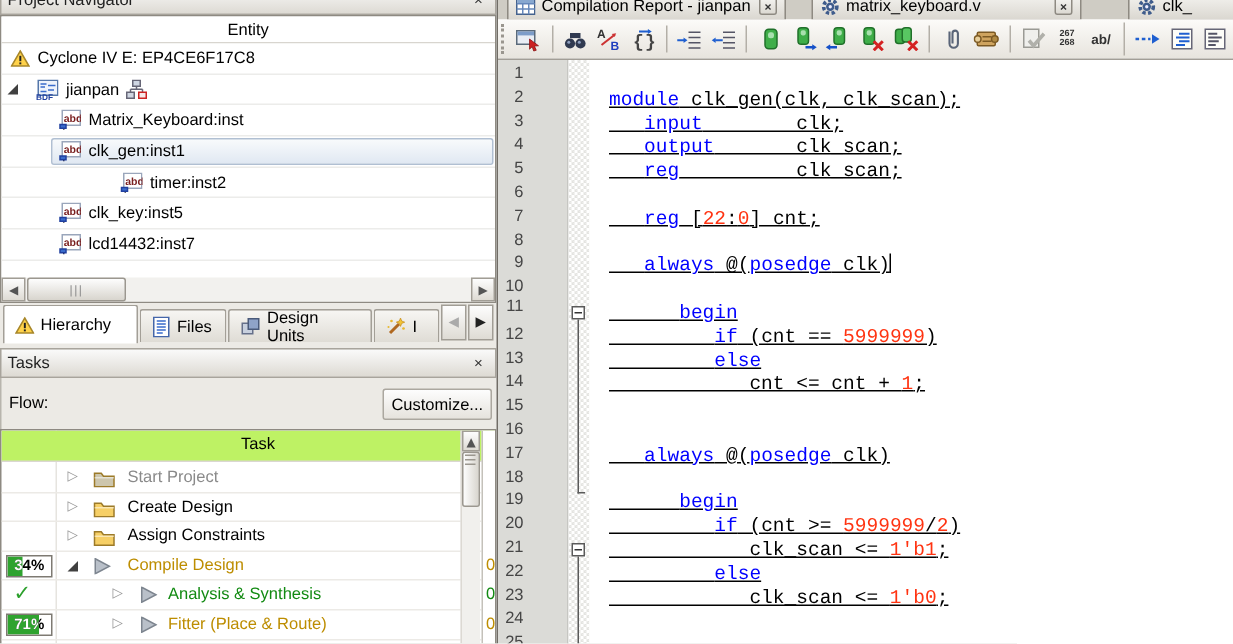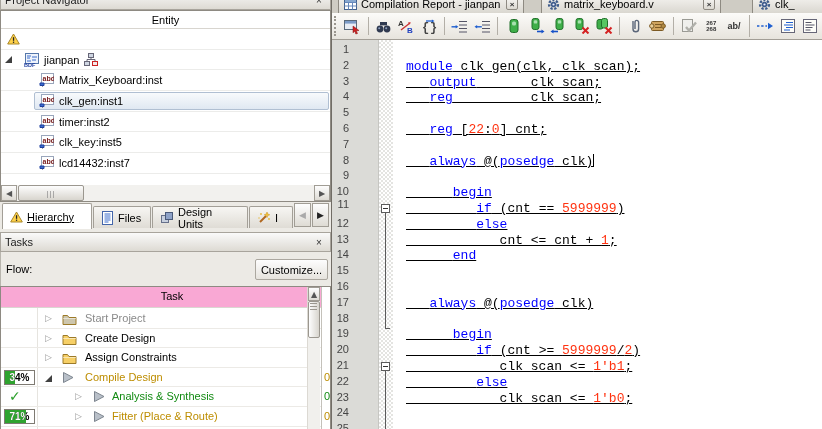--- a/index.html
+++ b/index.html
@@ -25,33 +25,33 @@
   .tree-sel { position:absolute; left:33px; top:1px; right:1px; bottom:1px; background:linear-gradient(#f8fafc,#e0e8f2); border:1px solid #b0bfd2; border-radius:2px; }
   .exp-arrow-se { width:0; height:0; border-bottom:7px solid #404040; border-left:7px solid transparent; }
   .col-arrow { color:#9a9a9a; font-family:"DejaVu Sans", sans-serif; font-size:9px; }
 
   #pn-hscroll { left:1px; top:185px; width:329px; height:16px; background:#f2f1ee; display:flex; }
   .sb-btn { width:16px; height:16px; background:linear-gradient(#fdfdfd,#dedbd4); border:1px solid #a19d95; display:flex; align-items:center; justify-content:center; font-family:"DejaVu Sans",sans-serif; font-size:8px; color:#555; }
   .sb-thumb-h { position:absolute; left:17px; top:0; width:66px; height:16px; background:linear-gradient(#fdfdfd,#d8d5ce); border:1px solid #9b978f; border-radius:2px; display:flex; align-items:center; justify-content:center; color:#8a8a8a; font-size:8px; letter-spacing:1px; }
 
   #pn-tabs { left:0; top:202px; width:331px; height:27px; }
   .pn-tab { position:absolute; bottom:1px; height:22px; background:linear-gradient(#f7f6f3,#dfdcd5); border:1px solid #a39f97; border-bottom:none; border-radius:2px 2px 0 0; display:flex; align-items:center; gap:4px; padding:0 7px; color:#000; }
-  .pn-tab.active { height:26px; background:#fff; bottom:0; z-index:2;text-decoration:underline; }
+  .pn-tab.active { height:26px; background:#fff; bottom:0; z-index:2; }
   .tab-scroll-btn { position:absolute; bottom:2px; width:17px; height:24px; background:linear-gradient(#fdfdfd,#dedbd4); border:1px solid #a19d95; display:flex; align-items:center; justify-content:center; font-family:"DejaVu Sans",sans-serif; font-size:9px; }
 
   
   #tasks-titlebar { left:0; top:232px; width:331px; height:20px; }
   #flow-row { left:0; top:252px; width:331px; height:34px; background:#eceae5; border-left:1px solid #b8b5ad; }
   #flow-label { position:absolute; left:5px; top:11px; color:#000; }
   #flow-select { position:absolute; left:36px; top:7px; width:210px; height:21px; background:#f2f1ef; border:1px solid #bcb9b2; border-radius:2px; display:flex; align-items:center; padding:0 6px; color:#8c8c8c; }
   #flow-select .dd-arrow { margin-left:auto; color:#9a9a9a; font-family:"DejaVu Sans",sans-serif; font-size:8px; }
   #customize-btn { position:absolute; left:254px; top:7px; width:73px; height:21px; background:linear-gradient(#fdfdfd,#e6e3dd); border:1px solid #aba79f; border-radius:2px; display:flex; align-items:center; justify-content:center; color:#000; }
 
   #task-table { left:0; top:286px; width:331px; height:143px; background:#fff; border:1px solid #8e8a82; border-bottom:none; overflow:hidden; }
-  #task-header { position:absolute; left:0; top:0; width:329px; height:21px; border-bottom:1px solid #dad7d1; background:#f9a8d4; }
+  #task-header { position:absolute; left:0; top:0; width:329px; height:21px; border-bottom:1px solid #dad7d1; background:#bef264; }
   #task-header .hdr-label { position:absolute; left:37px; width:268px; top:3px; text-align:center; color:#000; }
   .task-vline { position:absolute; left:36px; top:0; bottom:0; width:1px; background:#e6e4df; }
   .task-row { position:absolute; left:0; width:320px; height:19.6px; border-bottom:1px solid #eceae6; }
   .task-label { position:absolute; top:3px; white-space:nowrap; }
   .prog-cell { position:absolute; left:3px; top:2px; width:31px; height:15px; border:1px solid #7e7a72; background:#fff; overflow:hidden; font-size:10px; font-weight:bold; }
   .prog-fill { position:absolute; left:0; top:0; bottom:0; background:#2fa32f; }
   .prog-txt { position:absolute; left:0; right:0; top:1px; text-align:center; color:#000; }
   .prog-txt.white { color:#fff; }
   .check-glyph { position:absolute; left:8px; top:1px; font-family:"DejaVu Sans",sans-serif; font-size:14px; font-weight:bold; color:#2ca02c; }
   #task-vscroll { position:absolute; left:306px; top:0px; width:13px; bottom:0; background:#f1f0ed; border-left:1px solid #dcd9d3; }
@@ -111,20 +111,21 @@
   <div id="entity-tree" class="abs">
       <div class="tree-row">
         <div style="position: relative; display: flex; align-items: center; gap: 5px; padding-left: 6px;">
           <span style="display: inline-flex; align-items: center; justify-content: center;">
             <svg width="13" height="12">
               <path d="M6.5 1 L12.3 11 L0.7 11 Z" fill="#ffd24a" stroke="#a8872a"></path>
               <rect x="5.9" y="4.2" width="1.3" height="3.6" fill="#222"></rect>
               <rect x="5.9" y="8.6" width="1.3" height="1.3" fill="#222"></rect>
             </svg>
           </span>
+          <span class="tree-label">Cyclone IV E: EP4CE6F17C8</span>
         </div>
       </div>
       <div class="tree-row">
         <div style="position: relative; display: flex; align-items: center; gap: 5px; padding-left: 4px;">
           <span class="exp-arrow-se" style="margin-right: 6px;"></span>
           <span style="display: inline-flex; align-items: center; justify-content: center;">
             <svg width="16" height="14">
               <rect x="2.5" y="0.5" width="13" height="10" fill="#eef3fb" stroke="#5577aa"></rect>
               <path d="M4 3 h4 M4 5 h3 M9 4 h5 M9 7 h4 M4 8 h4" stroke="#3a6ccc" fill="none"></path>
               <text x="1" y="13.5" font-size="5.5" font-weight="bold" fill="#1f3f9f" font-family="Liberation Sans">BDF</text>
@@ -162,21 +163,21 @@
               <rect x="2.5" y="0.5" width="12" height="10" fill="#fff" stroke="#9aa6bb"></rect>
               <text x="3.5" y="8" font-size="7" font-weight="bold" fill="#7a2020" font-family="Liberation Sans">abd</text>
               <path d="M3.5 10.5 v3" stroke="#334"></path>
               <path d="M1 10 h4 v2.5 h-4 Z" fill="#3a6ccc" stroke="#1f3f9f"></path>
             </svg>
           </span>
           <span class="tree-label">clk_gen:inst1</span>
         </div>
       </div>
       <div class="tree-row">
-        <div style="position: relative; display: flex; align-items: center; gap: 5px; padding-left: 38px;">
+        <div style="position: relative; display: flex; align-items: center; gap: 5px; padding-left: 38px; margin-left: 41px;">
           <span style="display: inline-flex; align-items: center; justify-content: center;">
             <svg width="15" height="14">
               <rect x="2.5" y="0.5" width="12" height="10" fill="#fff" stroke="#9aa6bb"></rect>
               <text x="3.5" y="8" font-size="7" font-weight="bold" fill="#7a2020" font-family="Liberation Sans">abd</text>
               <path d="M3.5 10.5 v3" stroke="#334"></path>
               <path d="M1 10 h4 v2.5 h-4 Z" fill="#3a6ccc" stroke="#1f3f9f"></path>
             </svg>
           </span>
           <span class="tree-label">timer:inst2</span>
         </div>
@@ -596,32 +597,32 @@
     </div>
   <div id="ed-foldmargin">
       <div class="fold-box" style="top: 164px;"></div>
       <div class="fold-box" style="top: 322px;"></div>
       <div class="fold-line corner" style="top: 173px; height: 116.08px;"></div>
       <div class="fold-line" style="top: 331px; height: 70px;"></div>
     </div>
   <div id="ed-code">
       <div class="cl"></div>
       <div class="cl"><span class="tk-kw" style="color: rgb(0, 0, 255);">module</span><span class="" style="color: rgb(0, 0, 0);"> clk_gen(clk, clk_scan);</span></div>
+      <div class="cl"><span class="" style="color: rgb(0, 0, 0);">   </span><span class="tk-kw" style="color: rgb(0, 0, 255);">input</span><span class="" style="color: rgb(0, 0, 0);">        clk;</span></div>
       <div class="cl"><span class="" style="color: rgb(0, 0, 0);">   </span><span class="tk-kw" style="color: rgb(0, 0, 255);">output</span><span class="" style="color: rgb(0, 0, 0);">       clk_scan;</span></div>
       <div class="cl"><span class="" style="color: rgb(0, 0, 0);">   </span><span class="tk-kw" style="color: rgb(0, 0, 255);">reg</span><span class="" style="color: rgb(0, 0, 0);">          clk_scan;</span></div>
       <div class="cl"></div>
       <div class="cl"><span class="" style="color: rgb(0, 0, 0);">   </span><span class="tk-kw" style="color: rgb(0, 0, 255);">reg</span><span class="" style="color: rgb(0, 0, 0);"> [</span><span class="tk-num" style="color: rgb(255, 51, 17);">22</span><span class="" style="color: rgb(0, 0, 0);">:</span><span class="tk-num" style="color: rgb(255, 51, 17);">0</span><span class="" style="color: rgb(0, 0, 0);">] cnt;</span></div>
       <div class="cl"></div>
       <div class="cl"><span class="" style="color: rgb(0, 0, 0);">   </span><span class="tk-kw" style="color: rgb(0, 0, 255);">always</span><span class="" style="color: rgb(0, 0, 0);"> @(</span><span class="tk-kw" style="color: rgb(0, 0, 255);">posedge</span><span class="" style="color: rgb(0, 0, 0);"> clk)</span><span class="caret"></span></div>
       <div class="cl"></div>
       <div class="cl"><span class="" style="color: rgb(0, 0, 0);">      </span><span class="tk-kw" style="color: rgb(0, 0, 255);">begin</span></div>
       <div class="cl"><span class="" style="color: rgb(0, 0, 0);">         </span><span class="tk-kw" style="color: rgb(0, 0, 255);">if</span><span class="" style="color: rgb(0, 0, 0);"> (cnt == </span><span class="tk-num" style="color: rgb(255, 51, 17);">5999999</span><span class="" style="color: rgb(0, 0, 0);">)</span></div>
       <div class="cl"><span class="" style="color: rgb(0, 0, 0);">         </span><span class="tk-kw" style="color: rgb(0, 0, 255);">else</span></div>
       <div class="cl"><span class="" style="color: rgb(0, 0, 0);">            cnt &lt;= cnt + </span><span class="tk-num" style="color: rgb(255, 51, 17);">1</span><span class="" style="color: rgb(0, 0, 0);">;</span></div>
-      <div class="cl"><span class="" style="color: rgb(0, 0, 0);">      </span><span class="tk-kw" style="color: rgb(0, 0, 255);">end</span></div>
       <div class="cl"></div>
       <div class="cl"></div>
       <div class="cl"><span class="" style="color: rgb(0, 0, 0);">   </span><span class="tk-kw" style="color: rgb(0, 0, 255);">always</span><span class="" style="color: rgb(0, 0, 0);"> @(</span><span class="tk-kw" style="color: rgb(0, 0, 255);">posedge</span><span class="" style="color: rgb(0, 0, 0);"> clk)</span></div>
       <div class="cl"></div>
       <div class="cl"><span class="" style="color: rgb(0, 0, 0);">      </span><span class="tk-kw" style="color: rgb(0, 0, 255);">begin</span></div>
       <div class="cl"><span class="" style="color: rgb(0, 0, 0);">         </span><span class="tk-kw" style="color: rgb(0, 0, 255);">if</span><span class="" style="color: rgb(0, 0, 0);"> (cnt &gt;= </span><span class="tk-num" style="color: rgb(255, 51, 17);">5999999</span><span class="" style="color: rgb(0, 0, 0);">/</span><span class="tk-num" style="color: rgb(255, 51, 17);">2</span><span class="" style="color: rgb(0, 0, 0);">)</span></div>
       <div class="cl"><span class="" style="color: rgb(0, 0, 0);">            clk_scan &lt;= </span><span class="tk-num" style="color: rgb(255, 51, 17);">1'b1</span><span class="" style="color: rgb(0, 0, 0);">;</span></div>
       <div class="cl"><span class="" style="color: rgb(0, 0, 0);">         </span><span class="tk-kw" style="color: rgb(0, 0, 255);">else</span></div>
       <div class="cl"><span class="" style="color: rgb(0, 0, 0);">            clk_scan &lt;= </span><span class="tk-num" style="color: rgb(255, 51, 17);">1'b0</span><span class="" style="color: rgb(0, 0, 0);">;</span></div>
     </div>

